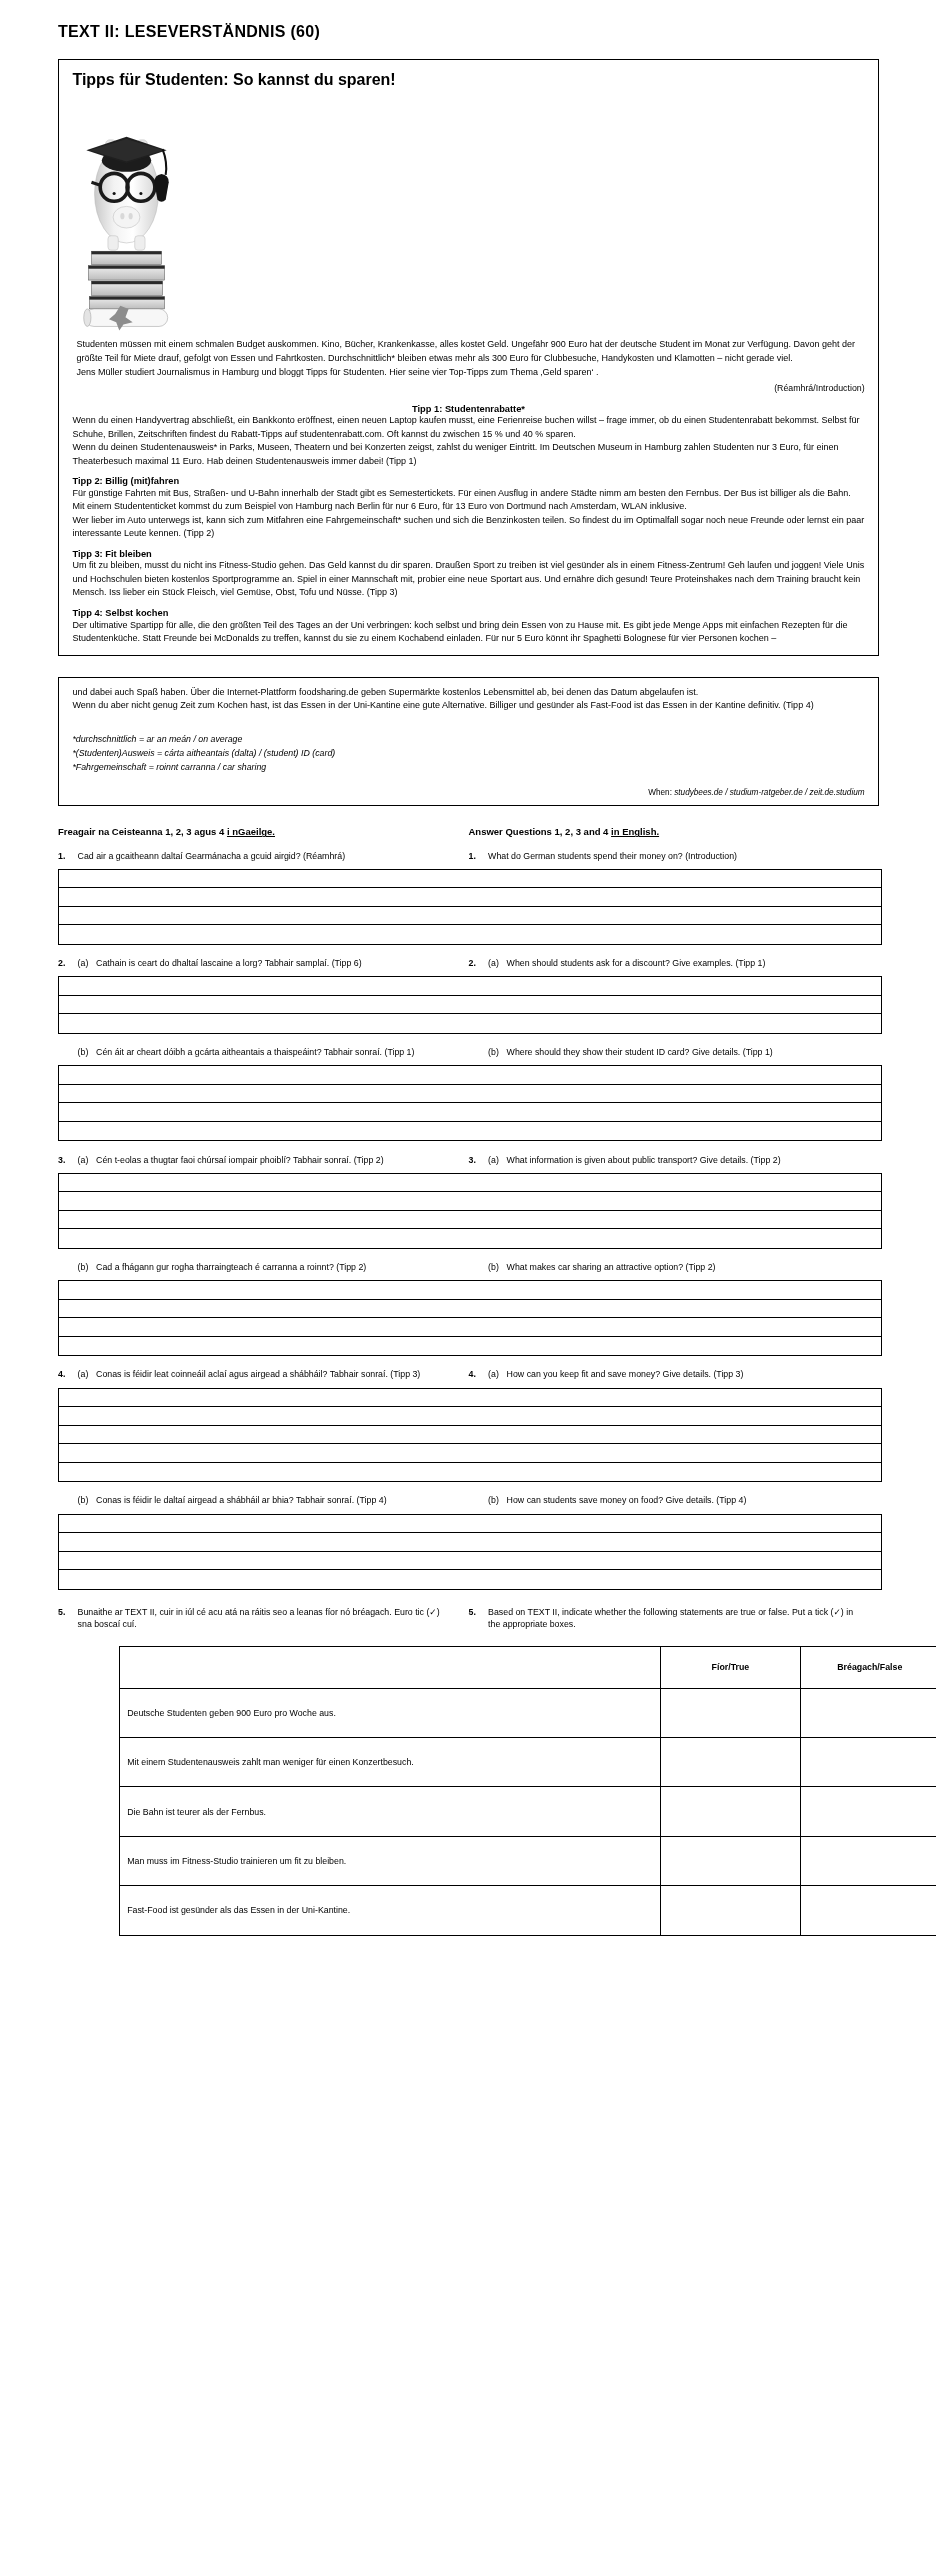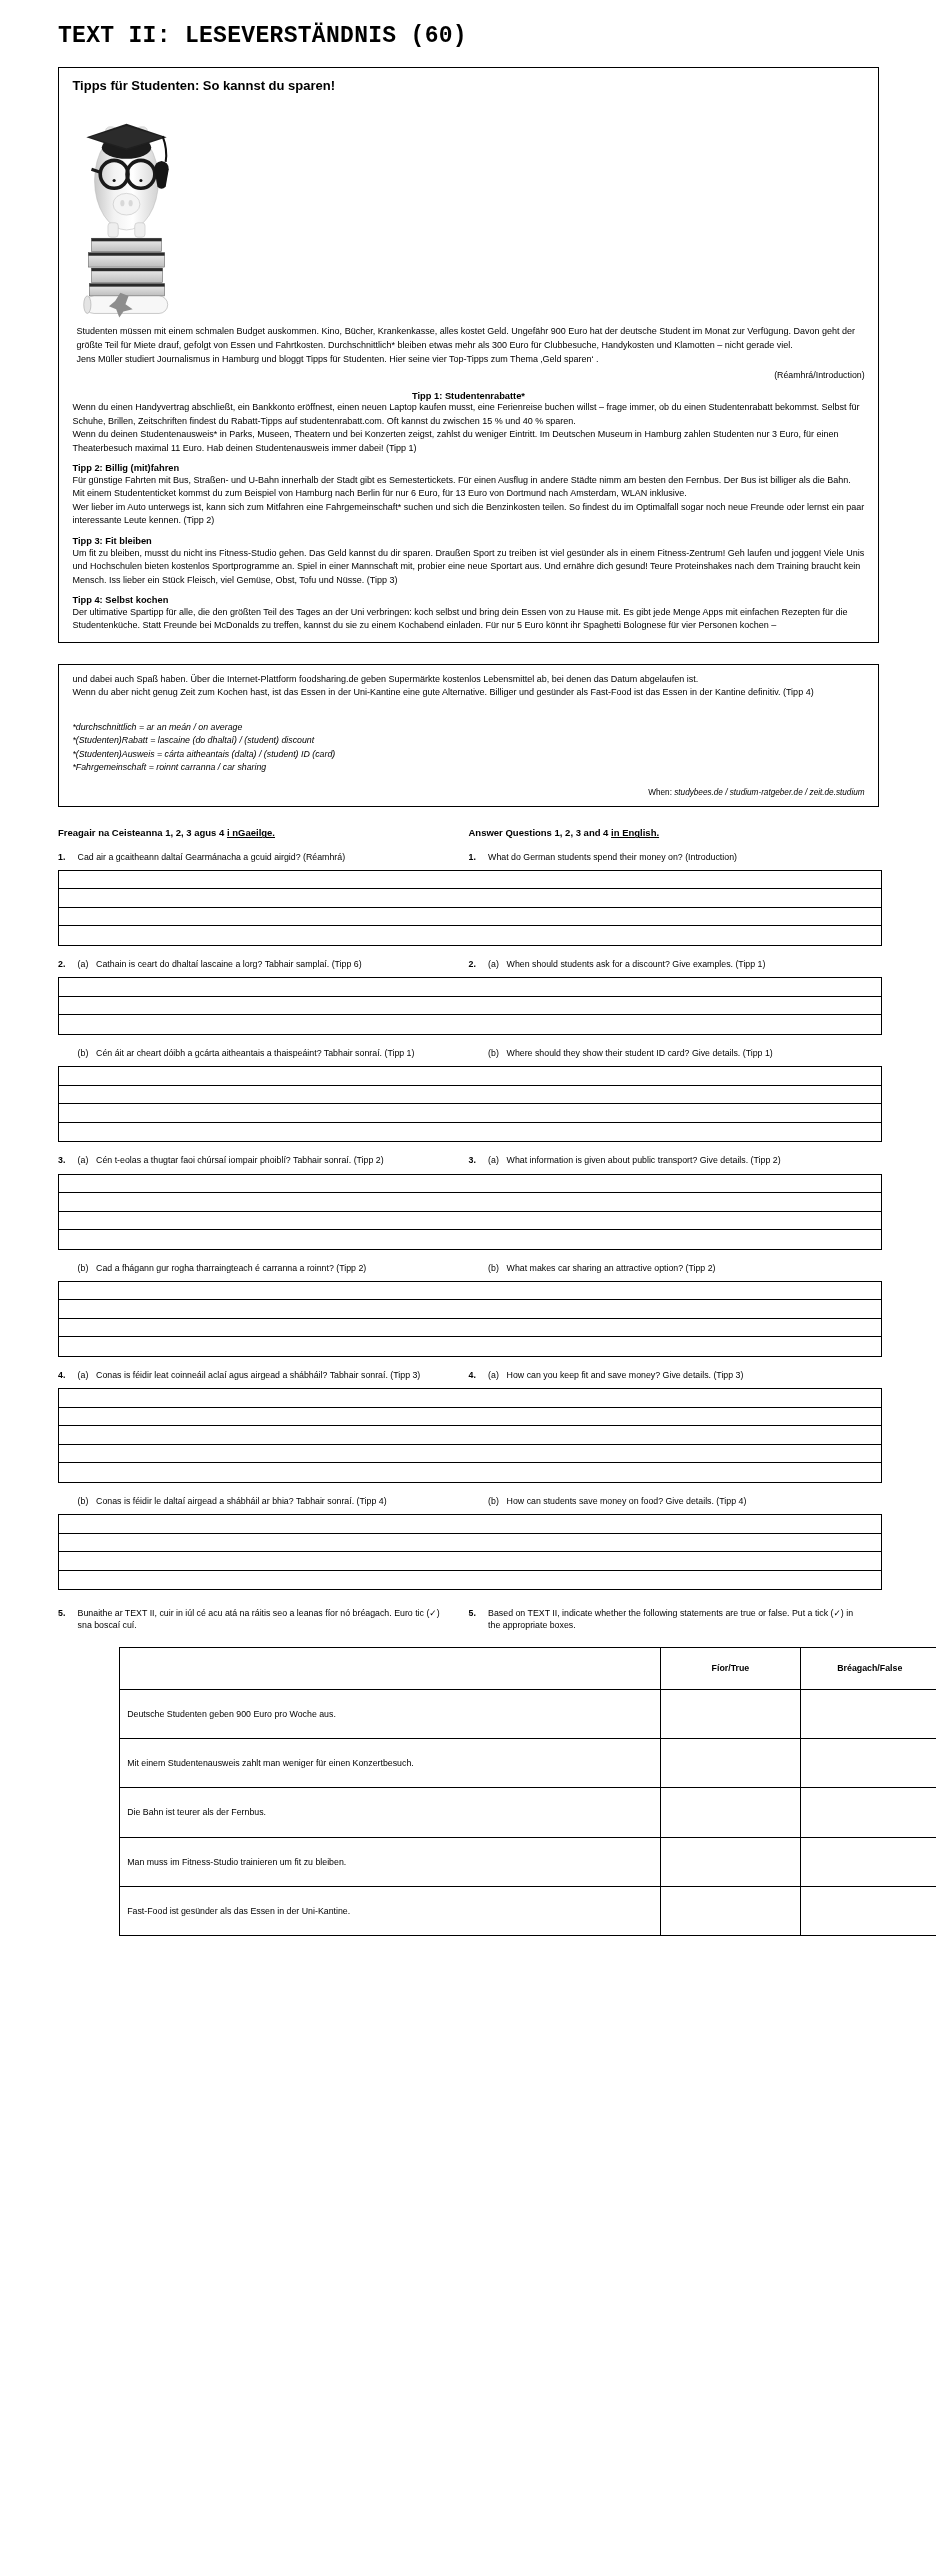--- a/index.html
+++ b/index.html
@@ -6,40 +6,40 @@
   body{
     width:937px;
     font-family:"Liberation Sans", sans-serif;
     color:#000;
     -webkit-font-smoothing:antialiased;
   }
   .page{width:937px;padding:0;box-sizing:border-box;}
 
   
   .doc-title{
-    font-family:Liberation Mono, monospace;
+    font-family:Liberation Sans, sans-serif;
     font-weight:bold;
-    font-size:23px;
+    font-size:16px;
     letter-spacing:0.3px;
     padding:23px 12px 0 58px;
   }
 
   
   .article-box{
     margin:17.5px 58px 0 58px;
     border:1px solid #000;
     padding:9.3px 13.4px 9.3px 13.4px;
     box-sizing:border-box;
   }
   .article-box.tight{padding:8.2px 13.4px 8.2px 13.4px;}
   .art-title{
     font-weight:bold;
-    font-size:13px;
+    font-size:16px;
     line-height:1.25;
-    margin:1px 0 6px 0;
+    margin:1px 0 23px 0;
   }
   .intro-row{display:flex;gap:0;flex-direction:column;}
   .piggy-wrap{
     width:109px;flex:0 0 109px;
     display:flex;align-items:flex-start;justify-content:center;
     padding-top:3.1px;
   }
   .intro-text{
     flex:1;
     font-size:9px;
@@ -234,21 +234,20 @@
   </div>
 
   <div class="article-box tight" style="margin-top:20.6px;">
     <div class="tip-body">
         <div>und dabei auch Spaß haben.  Über die Internet-Plattform foodsharing.de geben Supermärkte kostenlos Lebensmittel ab, bei denen das Datum abgelaufen ist.</div>
         <div>Wenn du aber nicht genug Zeit zum Kochen hast, ist das Essen in der Uni-Kantine eine gute Alternative.  Billiger und gesünder als Fast-Food ist das Essen in der Kantine definitiv.  (Tipp 4)</div>
       </div>
 
     <div class="glossary" style="margin-top:20.6px;">
       <div>*durchschnittlich = ar an meán / on average</div>
-      <div>*(Studenten)Rabatt = lascaine (do dhaltaí) / (student) discount</div>
       <div>*(Studenten)Ausweis = cárta aitheantais (dalta) / (student) ID (card)</div>
       <div>*Fahrgemeinschaft = roinnt carranna / car sharing</div>
     </div>
 
     <div class="source-line">
       <span>When: </span><i>studybees.de / studium-ratgeber.de / zeit.de.studium</i>
     </div>
   </div>
 
   <div class="qsection">

